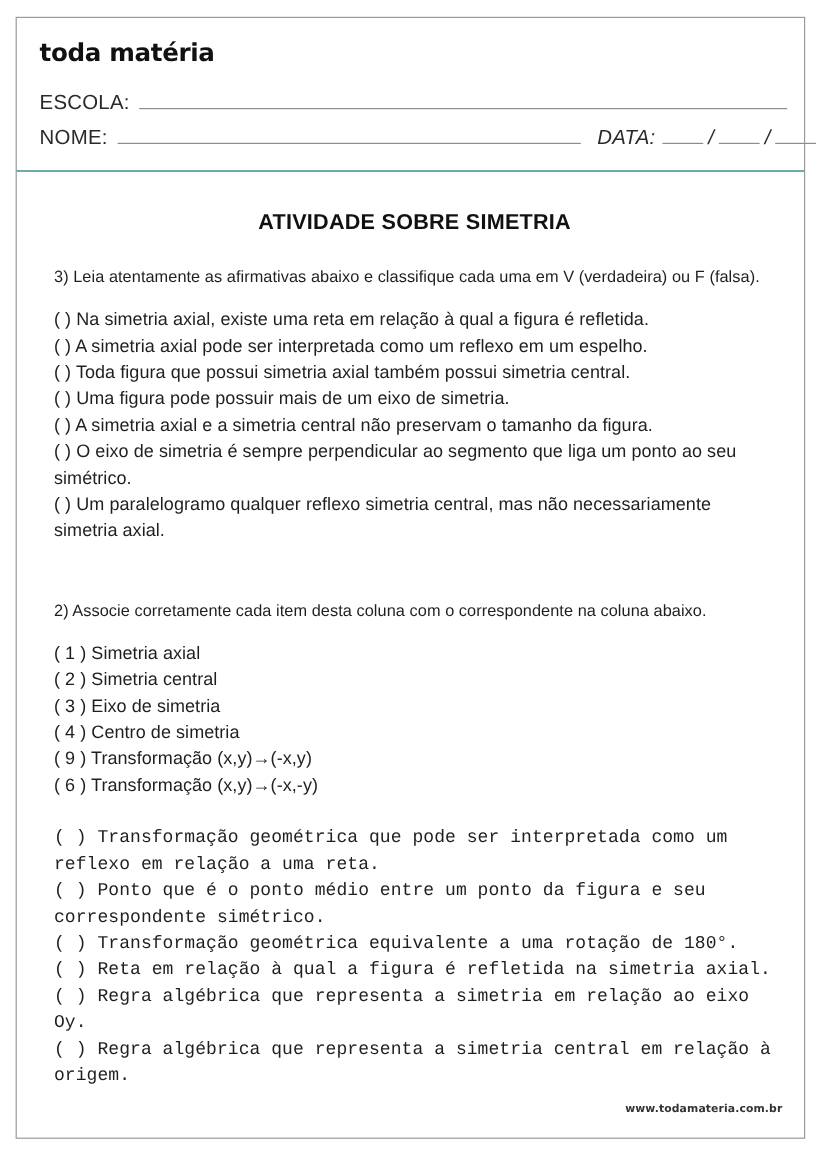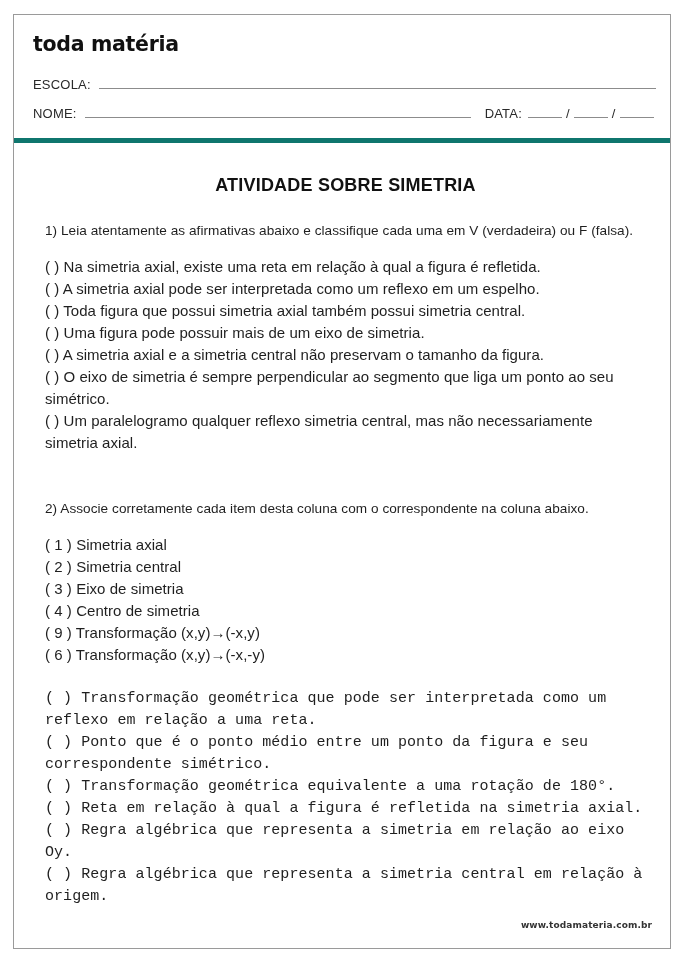--- a/index.html
+++ b/index.html
@@ -22,41 +22,41 @@
     width: 658px;
     height: 935px;
     border: 1px solid #9a9a9a;
     box-sizing: border-box;
     background: #ffffff;
   }
 
   
   .header {
     height: 128px;
-    border-bottom: 5px solid #0f766e;
+    border-bottom: 1px solid #0f766e;
     box-sizing: border-box;
     position: relative;
   }
   .logo {
     position: absolute;
     left: 19px;
     top: 17px;
     font-family: "DejaVu Sans", sans-serif;
     font-weight: bold;
     font-size: 20.5px;
     letter-spacing: -0.3px;
     color: #111111;
   }
   .field-row {
     position: absolute;
     left: 19px;
     right: 14px;
     display: flex;
     align-items: baseline;
-    font-size: 13px;
+    font-size: 17px;
     color: #2a2a2a;
     letter-spacing: 0.2px;
   }
   .field-row.escola { top: 61px; }
   .field-row.nome   { top: 90px; }
 
   .field-label {
     white-space: nowrap;
   }
   .rule {
@@ -70,20 +70,21 @@
     width: 386px;
     border-bottom: 1px solid #8c8c8c;
     height: 12px;
     margin-left: 8px;
   }
   .data-group {
     margin-left: 14px;
     display: flex;
     align-items: baseline;
     white-space: nowrap;
+    font-style: italic;
   }
   .data-label { margin-right: 6px; }
   .blank-sm {
     display: inline-block;
     width: 34px;
     border-bottom: 1px solid #8c8c8c;
     height: 12px;
   }
   .slash { margin: 0 4px; color: #2a2a2a; }
 
@@ -155,21 +156,21 @@
         <span class="slash">/</span>
         <span class="blank-sm"></span>
       </span>
     </div>
   </div>
 
   <div class="content">
 
     <div class="doc-title">ATIVIDADE SOBRE SIMETRIA</div>
 
-    <p class="para q-intro">1) Leia atentamente as afirmativas abaixo e classifique cada uma em V (verdadeira) ou F (falsa).</p>
+    <p class="para q-intro">3) Leia atentamente as afirmativas abaixo e classifique cada uma em V (verdadeira) ou F (falsa).</p>
 
     <div class="list">
       <div class="list-item">(    ) Na simetria axial, existe uma reta em relação à qual a figura é refletida.</div>
       <div class="list-item">(    ) A simetria axial pode ser interpretada como um reflexo em um espelho.</div>
       <div class="list-item">(    ) Toda figura que possui simetria axial também possui simetria central.</div>
       <div class="list-item">(    ) Uma figura pode possuir mais de um eixo de simetria.</div>
       <div class="list-item">(    ) A simetria axial e a simetria central não preservam o tamanho da figura.</div>
       <div class="list-item">(    ) O eixo de simetria é sempre perpendicular ao segmento que liga um ponto ao seu simétrico.</div>
       <div class="list-item">(    ) Um paralelogramo qualquer reflexo simetria central, mas não necessariamente simetria axial.</div>
     </div>

